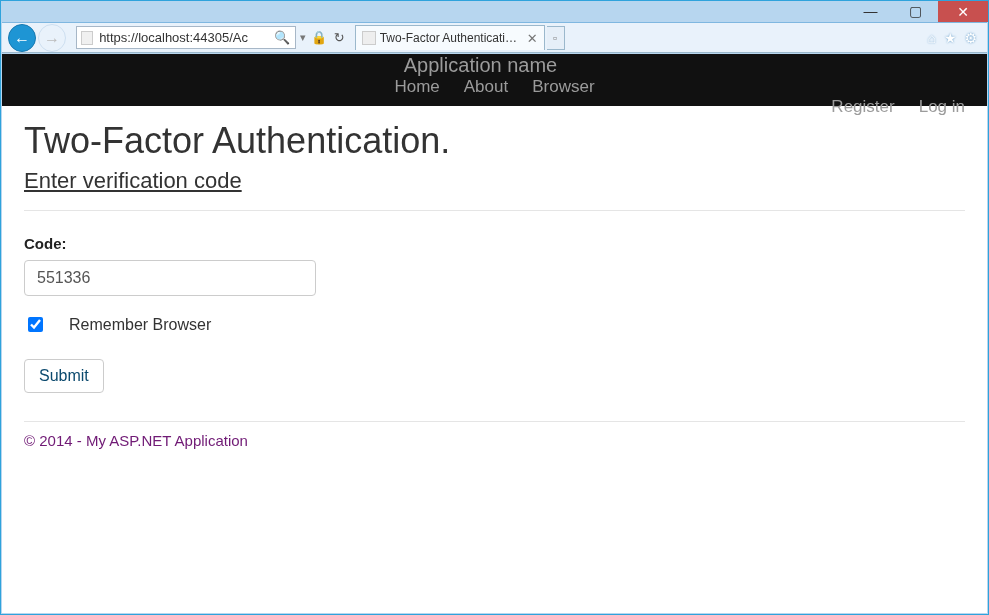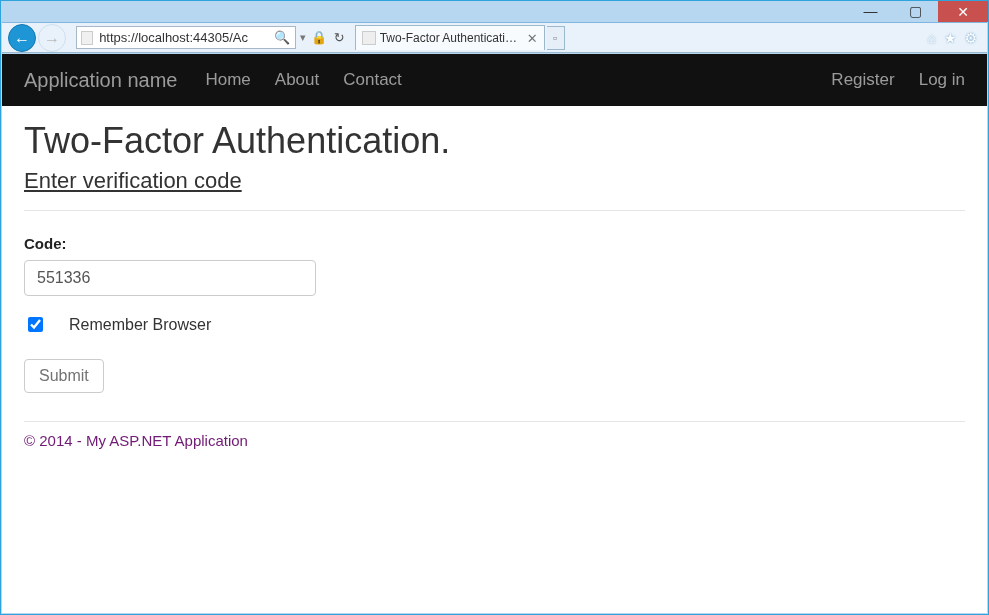--- a/index.html
+++ b/index.html
@@ -32,40 +32,40 @@
   .tab .tab-title { flex:1; white-space:nowrap; overflow:hidden; text-overflow:ellipsis; }
   .tab .tab-x { font-size:13px; color:#777; }
   .tab-new { margin-left:2px; width:18px; height:24px; border:1px solid #9bb8cc; border-left:none; background:#e6eff8; display:flex; align-items:center; justify-content:center; color:#888; font-size:12px; }
   .right-icons { margin-left:auto; display:flex; gap:8px; color:#fefefe; padding-right:4px; }
   .right-icons span { color:#fff; text-shadow:0 0 2px #4a8bbf; font-size:14px; }
 
   
   .viewport { position:absolute; top:53px; left:1px; right:1px; bottom:1px; background:#fff; }
 
   
-  .navbar { background:#111; color:#9b9b9b; height:52px; display:flex; align-items:center; padding:0 22px; font-size:17px; }
+  .navbar { background:#111; color:#9b9b9b; height:52px; display:flex; align-items:center; padding:0 22px; font-size:17px;flex-direction:column; }
   .brand { color:#9b9b9b; font-size:20px; margin-right:28px; }
   .nav-left, .nav-right { display:flex; gap:24px; }
   .nav-right { margin-left:auto; }
   .nav-link { color:#9b9b9b; cursor:pointer; }
 
   .page { padding: 14px 22px 0 22px; }
   h1 { margin:0 0 6px 0; font-weight:400; font-size:36px; color:#333; }
   h4.sub { margin:4px 0 16px 0; font-weight:400; font-size:22px; color:#333;text-decoration:underline; }
   hr { border:none; border-top:1px solid #e5e5e5; margin:10px 0 24px 0; }
 
   .form-group { margin-bottom:18px; }
   label.control-label { font-weight:700; font-size:15px; color:#222; display:block; margin-bottom:8px; }
   .text-input { width:292px; height:36px; padding:6px 12px; font-size:16px; color:#555; border:1px solid #ccc; border-radius:4px; outline:none; }
 
   .checkbox-row { display:flex; align-items:center; gap:23px; margin-bottom:24px; }
   .checkbox-row input { width:15px; height:15px; }
   .checkbox-row label { font-size:16px; color:#333; font-weight:400; }
 
-  .btn { display:inline-block; padding:7px 14px; font-size:16px; color:#737373; background:#fff; border:1px solid #ccc; border-radius:4px; cursor:pointer; }
+  .btn { display:inline-block; padding:7px 14px; font-size:16px; color:#0c4a6e; background:#fff; border:1px solid #ccc; border-radius:4px; cursor:pointer; }
 
   hr.footer-hr { margin-top:28px; margin-bottom:10px; }
   .footer { font-size:15px; color:#701a75; padding:0 22px 20px 22px; }
 </style>
 </head>
 <body>
 
 <div class="window">
   <div class="titlebar">
     <div class="title-btns">
@@ -106,21 +106,21 @@
       <span>⚙</span>
     </div>
   </div>
 
   <div class="viewport">
     <div class="navbar">
       <div class="brand">Application name</div>
       <div class="nav-left">
         <span class="nav-link">Home</span>
         <span class="nav-link">About</span>
-        <span class="nav-link">Contact</span>
+        <span class="nav-link">Browser</span>
       </div>
       <div class="nav-right">
         <span class="nav-link">Register</span>
         <span class="nav-link">Log in</span>
       </div>
     </div>
 
     <div class="page">
       <h1>Two-Factor Authentication.</h1>
       <h4 class="sub">Enter verification code</h4>

